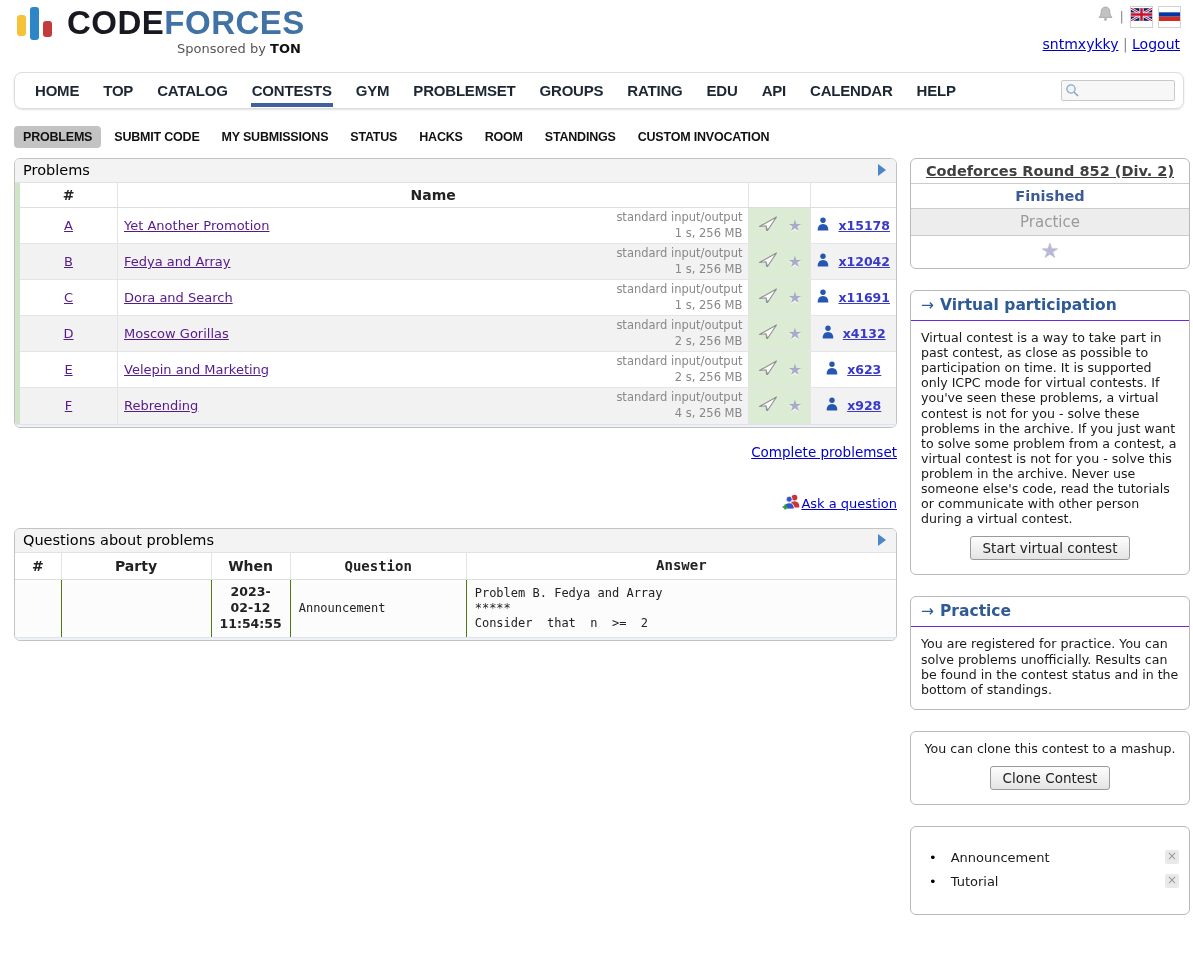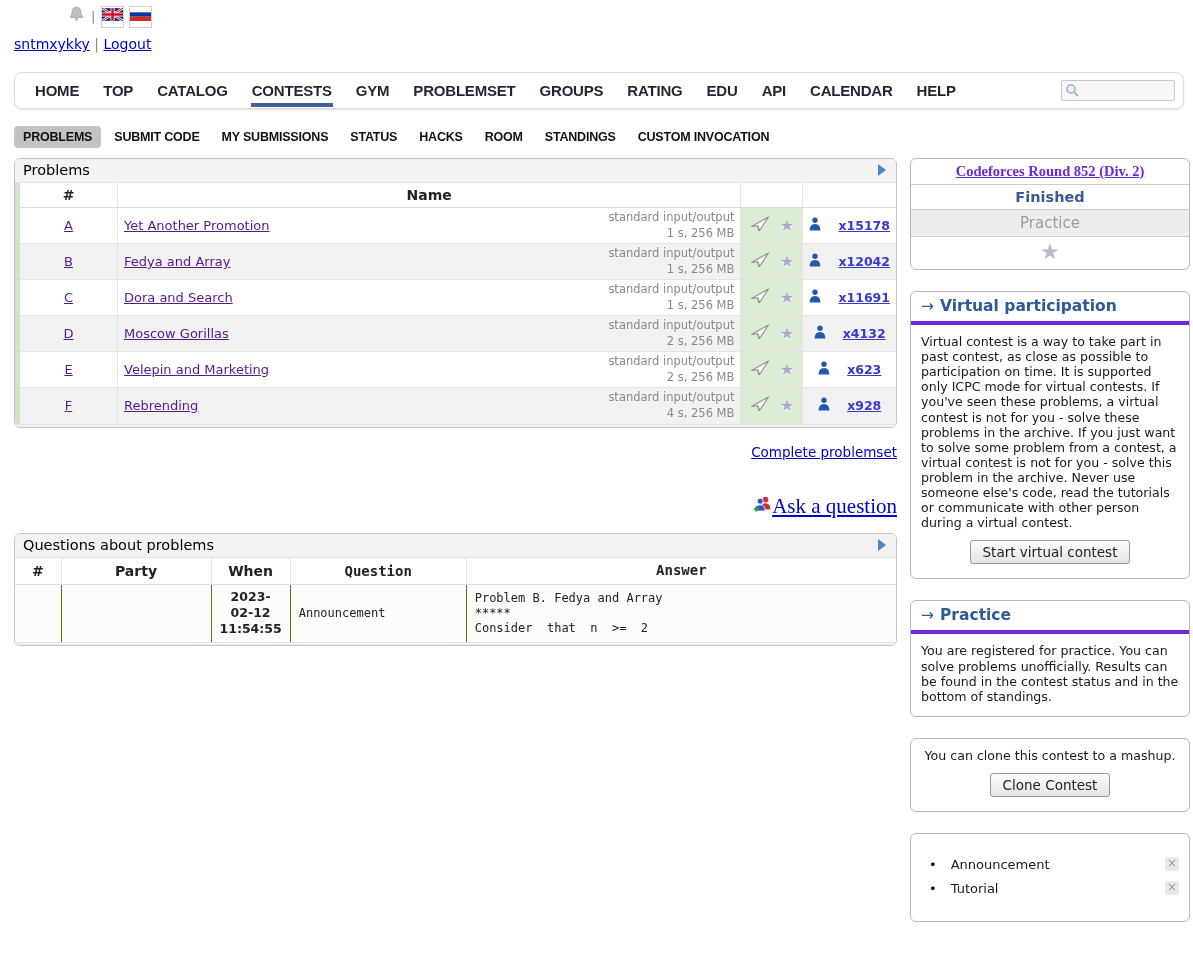--- a/index.html
+++ b/index.html
@@ -88,51 +88,51 @@
   .p-row:nth-child(even) td{background:#f2f2f2;}
   .p-row:nth-child(even) td.c-acts,.p-row td.c-acts{background:var(--green-cell);}
   .c-idx{width:100px;text-align:center;border-left:5px solid var(--strip-green);}
   .plink{color:var(--visited-purple);}
   .c-name .nm-wrap{display:flex;align-items:center;justify-content:space-between;gap:8px;}
   .io{color:#888;font-size:11.5px;line-height:1.35;text-align:right;white-space:nowrap;}
   .c-acts{width:62px;text-align:center;white-space:nowrap;}
   .plane{display:inline-block;cursor:pointer;vertical-align:middle;}
   .fav{color:#a9abc8;font-size:16px;cursor:pointer;vertical-align:middle;margin-left:6px;text-shadow:0 1px 1px #fff;}
   .c-solved{width:80px;text-align:center;}
-  .solved-link{color:#3939c8;font-weight:bold;font-size:12.5px;white-space:nowrap;display:inline-flex;align-items:center;gap:17px;}
+  .solved-link{color:#3939c8;font-weight:bold;font-size:12.5px;white-space:nowrap;display:inline-flex;align-items:center;gap:9px;}
   .dt-footer{height:3px;background:#eef1f6;border-top:1px solid #dfe3ea;}
 
   .below-table{text-align:right;margin-top:16px;font-size:13.5px;}
   .below-table a{color:var(--link-blue);}
-  .ask-row{display:flex;justify-content:flex-end;align-items:center;margin:34px 0 14px 0;font-size:21px;font-family:Liberation Serif, serif;}
+  .ask-row{display:flex;justify-content:flex-end;align-items:center;margin:34px 0 14px 0;font-size:13px;}
   .ask-row a{color:var(--link-blue);}
 
   
   table.qt{width:100%;border-collapse:collapse;}
   table.qt th{font-size:14px;font-weight:bold;padding:4px 6px;border-bottom:1px solid #ddd;border-right:1px solid #e4e4e4;}
   table.qt td{border-right:1px solid #4d7c0f;padding:4px 8px;background:#fcfcfc;vertical-align:middle;}
   table.qt th:last-child,table.qt td:last-child{border-right:none;}
   .q-idx{width:46px;}
   .q-party{width:150px;}
   .q-when{width:70px;font-weight:bold;text-align:center;font-size:12.5px;line-height:1.3;}
   .q-question{width:176px;font-family:"DejaVu Sans Mono","Liberation Mono",monospace;font-size:12px;}
   .q-answer{font-family:"DejaVu Sans Mono","Liberation Mono",monospace;font-size:12px;white-space:pre-wrap;line-height:1.25;}
 
   
   .side-box{border:1px solid #b9b9b9;border-radius:6px;margin-bottom:21px;background:#fff;overflow:hidden;}
   .contest-row{text-align:center;padding:4px 6px;border-bottom:1px solid #ccc;font-size:14.5px;}
   .contest-row:last-child{border-bottom:none;}
-  .contest-title a{color:#6d28d9;font-weight:bold;font-family:Liberation Serif, serif;}
+  .contest-title a{color:#404040;font-weight:bold;}
   .contest-status{color:#3c5a96;font-weight:bold;}
   .contest-mode{background:#ededed;color:#9a9a9a;font-size:15px;}
   .contest-star{padding:3px 0 5px 0;}
   .big-star{font-size:21px;color:#b7b9d5;cursor:pointer;text-shadow:0 1px 0 #fff,0 0 1px #8e90ad;}
 
   .cap-box .cap{
-    padding:5px 10px 6px 10px;border-bottom:4px solid #6d28d9;
+    padding:5px 10px 6px 10px;border-bottom:1px solid #6d28d9;
     color:var(--caption-blue);font-weight:bold;font-size:15.5px;
   }
   .cap .cap-arrow{font-weight:normal;margin-right:6px;}
   .cap-body{padding:9px 10px 12px 10px;font-size:12.6px;line-height:1.2;color:#1a1a1a;}
   .cap-body.centered{text-align:center;}
   .box-btn{
     display:block;margin:10px auto 2px auto;font-size:13.5px;color:#222;
     border:1px solid #9a9a9a;border-radius:3px;background:linear-gradient(#fdfdfd,#e4e4e4);
     padding:3px 12px;cursor:pointer;font-family:inherit;
   }
@@ -144,20 +144,31 @@
     width:14px;height:14px;line-height:12px;text-align:center;background:#e9e9e9;color:#999;
     font-size:12px;cursor:pointer;border-radius:2px;user-select:none;
   }
 </style>
 </head>
 <body>
 
 <div class="page">
 
   <div class="header">
+    <div class="logo">
+      <div class="logo-bars">
+        <div class="bar bar-yellow"></div>
+          <div class="bar bar-blue"></div>
+          <div class="bar bar-red"></div>
+      </div>
+      <div class="logo-textwrap">
+        <div class="logo-title"><span class="logo-code">CODE</span><span class="logo-forces">FORCES</span></div>
+        <div class="logo-sub"><span>Sponsored by</span> <b>TON</b></div>
+      </div>
+    </div>
     <div class="header-right">
       <div class="hr-top">
         <span class="bell">
           <svg width="15" height="16" viewBox="0 0 15 16">
               <path d="M7.5 1 C4.6 1 3.2 3.2 3.2 5.6 C3.2 9.2 1.6 10.6 1 11.4 L14 11.4 C13.4 10.6 11.8 9.2 11.8 5.6 C11.8 3.2 10.4 1 7.5 1 Z" fill="#c2c2c2" stroke="#9a9a9a" stroke-width=".7"></path>
               <circle cx="7.5" cy="13.2" r="1.5" fill="#b5b5b5"></circle>
             </svg>
         </span>
         <span class="sep">|</span>
         <span class="flag">

